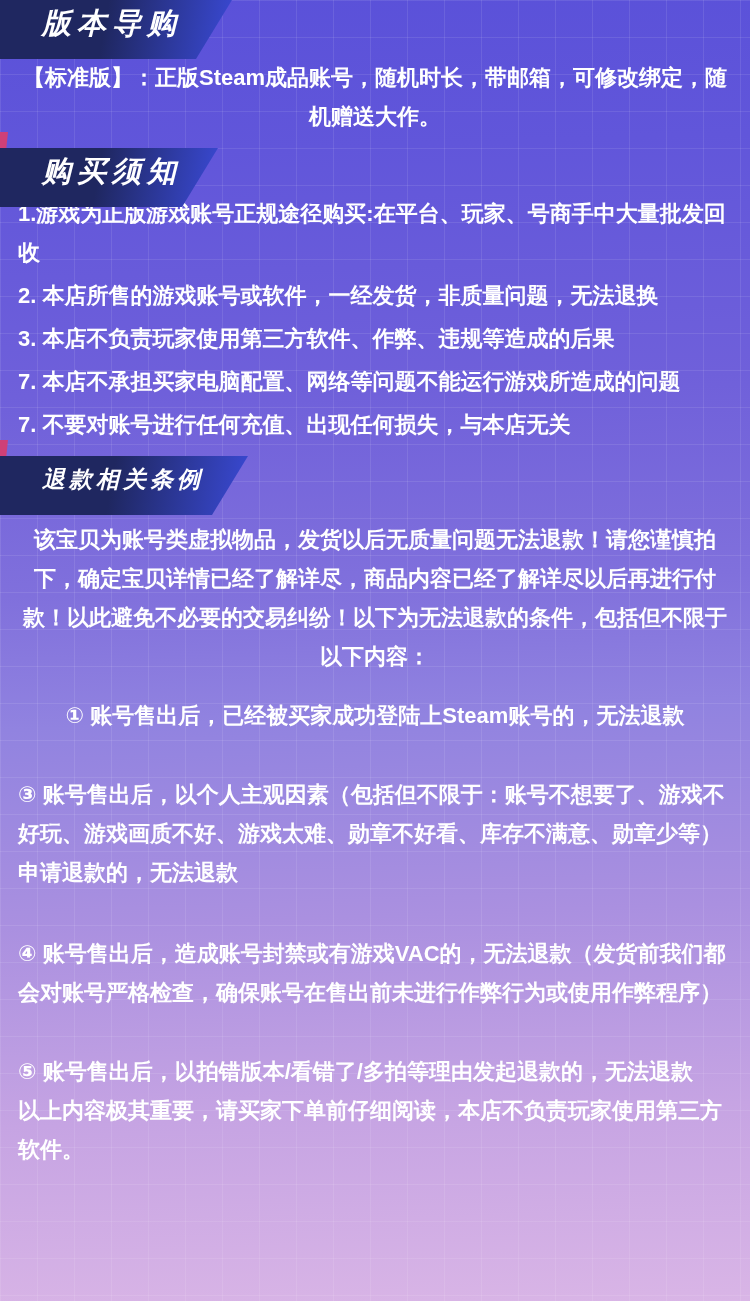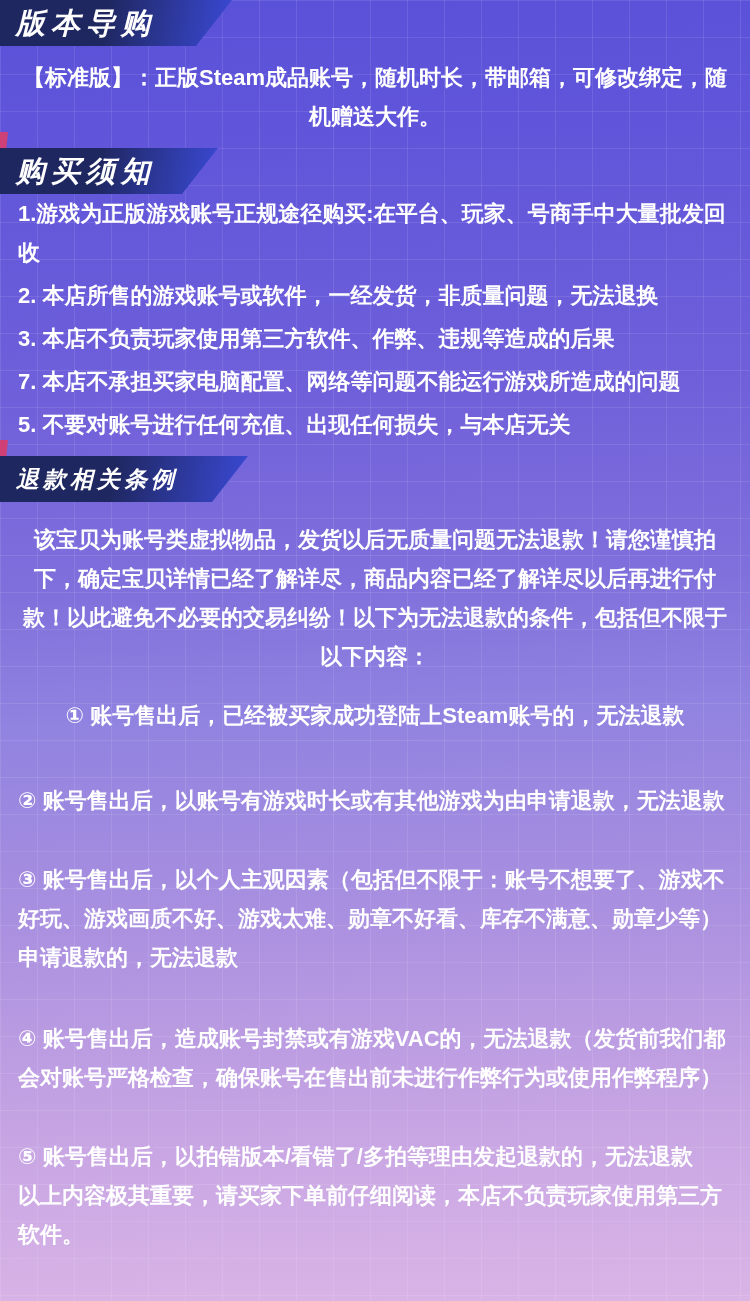--- a/index.html
+++ b/index.html
@@ -26,23 +26,23 @@
         #d9b5e6 100%);
     background-size: 37px 37px, 37px 37px, 100% 100%;
     color: #ffffff;
   }
   .badge-wrap {
     position: relative;
     height: 46px;
   }
   .badge {
     position: relative;
-    height: 46px;
+    height: 59px;
     line-height: 46px;
-    padding-left: 16px;
+    padding-left: 42px;
     box-sizing: border-box;
     background: linear-gradient(100deg, #1f2760 45%, #3847cd 96%);
     clip-path: polygon(0 0, 100% 0, calc(100% - 36px) 100%, 0 100%);
     font-style: italic;
     font-weight: bold;
     font-size: 29px;
     letter-spacing: 6px;
     color: #ffffff;
     white-space: nowrap;
   }
@@ -93,30 +93,29 @@
 
   <div class="badge-wrap badge-row-2">
     <div class="accent-sliver"></div>
     <div class="badge badge-2">购买须知</div>
   </div>
   <div class="content notice-list">
     <p>1.游戏为正版游戏账号正规途径购买:在平台、玩家、号商手中大量批发回收</p>
     <p>2. 本店所售的游戏账号或软件，一经发货，非质量问题，无法退换</p>
     <p>3. 本店不负责玩家使用第三方软件、作弊、违规等造成的后果</p>
     <p>7. 本店不承担买家电脑配置、网络等问题不能运行游戏所造成的问题</p>
-    <p>5. 不要对账号进行任何充值、出现任何损失，与本店无关</p>
+    <p>7. 不要对账号进行任何充值、出现任何损失，与本店无关</p>
   </div>
 
   <div class="badge-wrap badge-row-3">
     <div class="accent-sliver"></div>
     <div class="badge badge-3">退款相关条例</div>
   </div>
   <div class="content">
     <p class="refund-intro">该宝贝为账号类虚拟物品，发货以后无质量问题无法退款！请您谨慎拍下，确定宝贝详情已经了解详尽，商品内容已经了解详尽以后再进行付款！以此避免不必要的交易纠纷！以下为无法退款的条件，包括但不限于以下内容：</p>
     <p class="clause-0">① 账号售出后，已经被买家成功登陆上Steam账号的，无法退款</p>
-    <p class="clause-1">② 账号售出后，以账号有游戏时长或有其他游戏为由申请退款，无法退款</p>
     <p class="clause-2">③ 账号售出后，以个人主观因素（包括但不限于：账号不想要了、游戏不好玩、游戏画质不好、游戏太难、勋章不好看、库存不满意、勋章少等）申请退款的，无法退款</p>
     <p class="clause-3">④ 账号售出后，造成账号封禁或有游戏VAC的，无法退款（发货前我们都会对账号严格检查，确保账号在售出前未进行作弊行为或使用作弊程序）</p>
     <p class="clause-4">⑤ 账号售出后，以拍错版本/看错了/多拍等理由发起退款的，无法退款</p>
     <p class="refund-closing">以上内容极其重要，请买家下单前仔细阅读，本店不负责玩家使用第三方软件。</p>
   </div>
 
 </div>
 
 </body></html>

